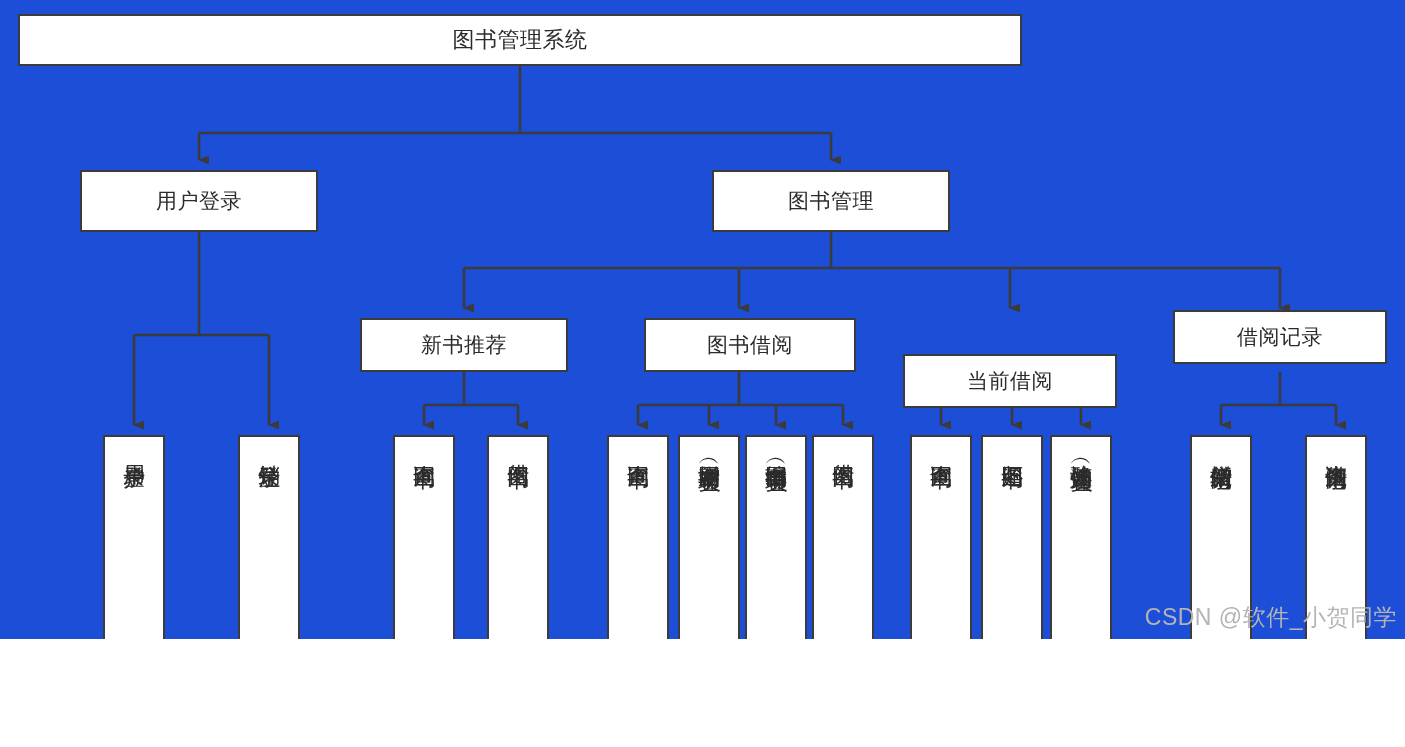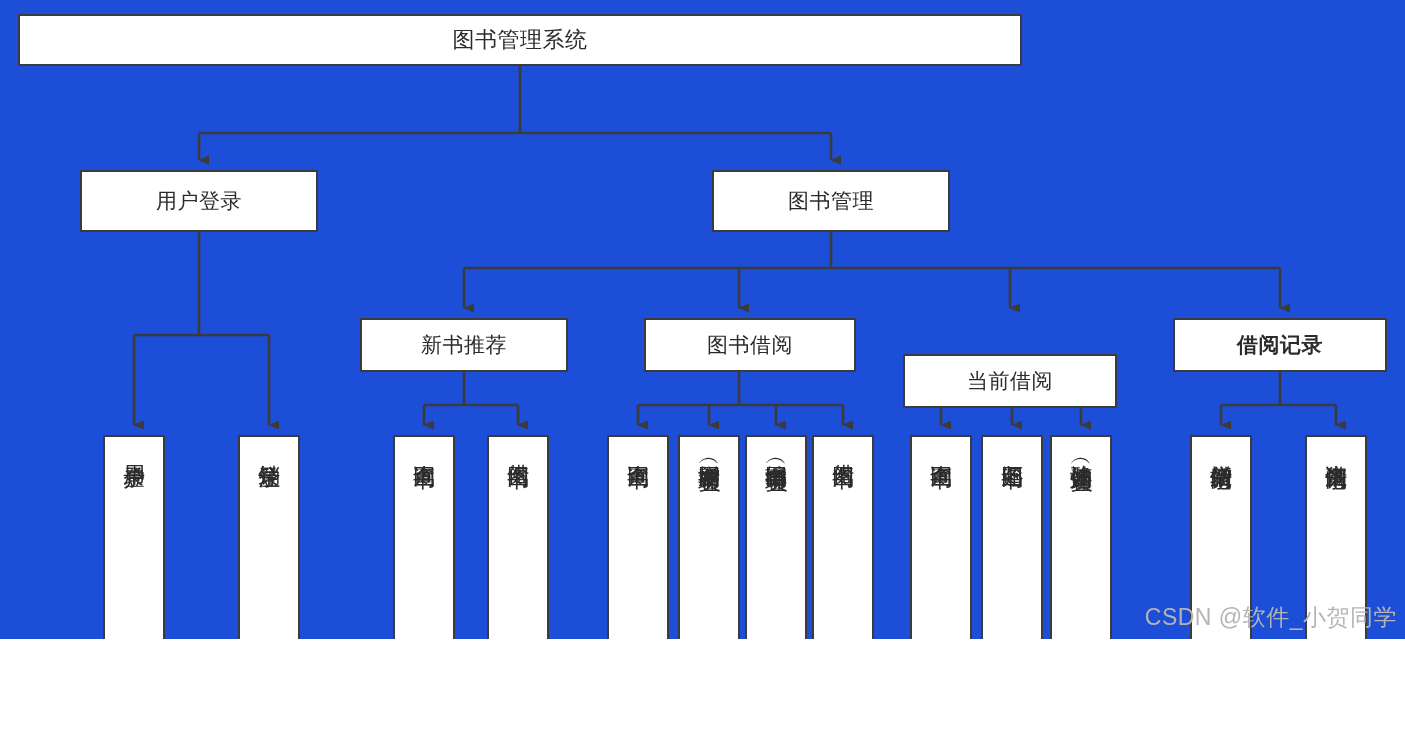--- a/index.html
+++ b/index.html
@@ -145,21 +145,21 @@
 
   <div class="node horiz" style="left:712px; top:170px; width:238px; height:62px;">
     <span class="node-label">图书管理</span>
   </div>
   <div class="node horiz" style="left:633px; top:318px; width:212px; height:54px;margin-left:11px;">
     <span class="node-label">图书借阅</span>
   </div>
   <div class="node horiz" style="left:903px; top:318px; width:214px; height:54px;margin-top:36px;">
     <span class="node-label">当前借阅</span>
   </div>
-  <div class="node horiz" style="left:1173px; top:318px; width:214px; height:54px;font-weight:bold;">
+  <div class="node horiz" style="left:1173px; top:310px; width:214px; height:54px;">
     <span class="node-label">借阅记录</span>
   </div>
 
   <div class="node vert" style="left:103px; top:435px; width:62px; height:302px;">
     <span class="node-label">用户登录</span>
   </div>
   <div class="node vert" style="left:238px; top:435px; width:62px; height:302px;">
     <span class="node-label">注销登录</span>
   </div>
 

